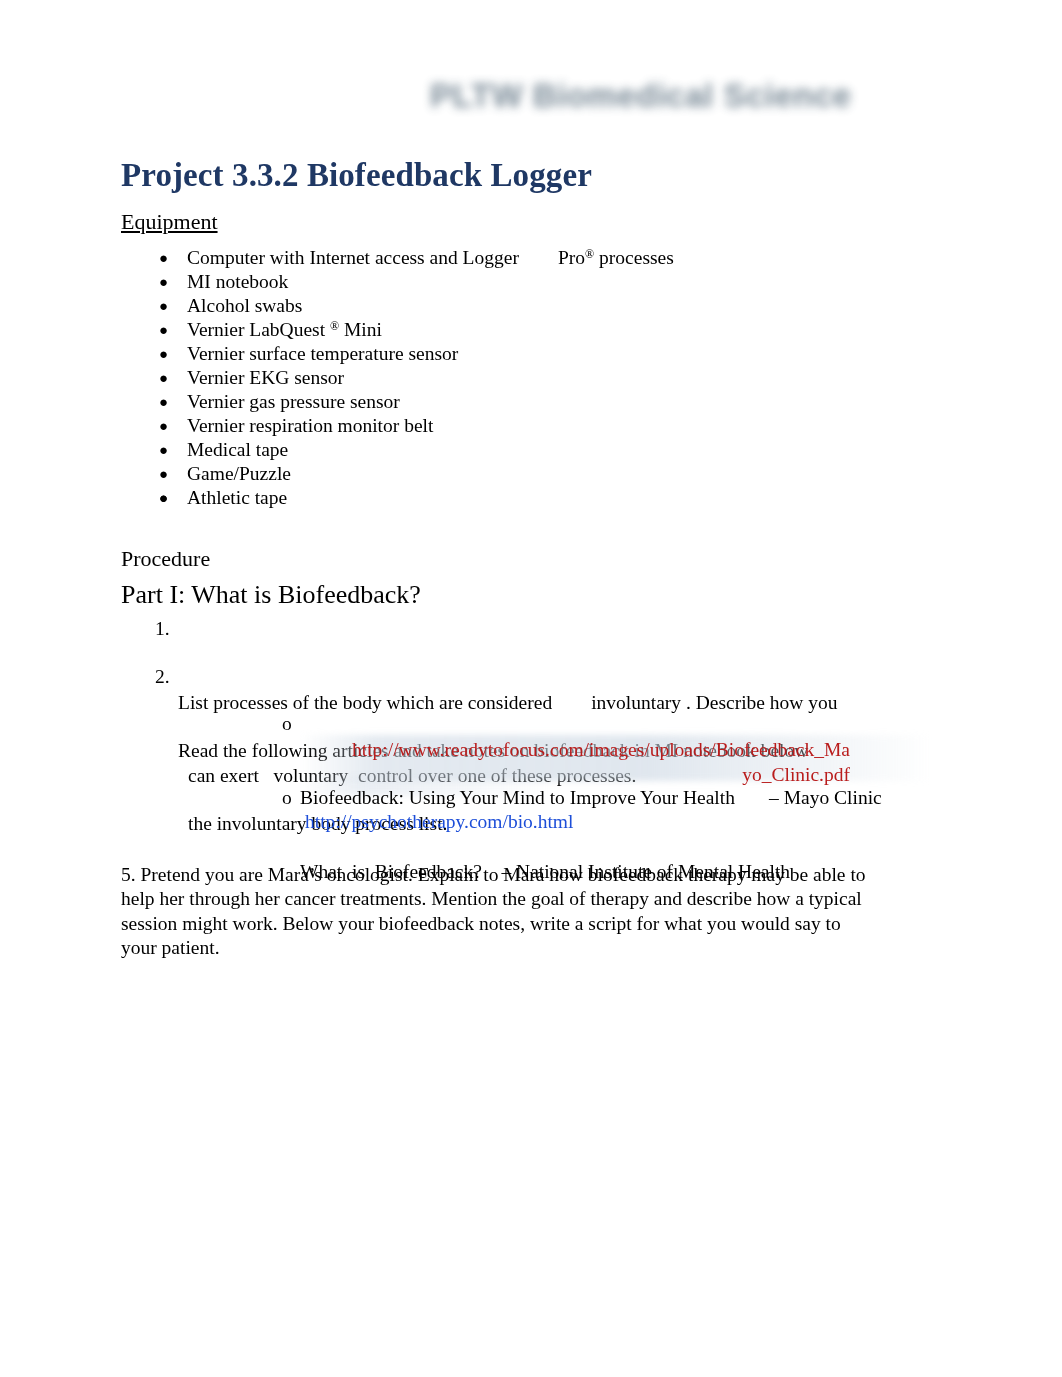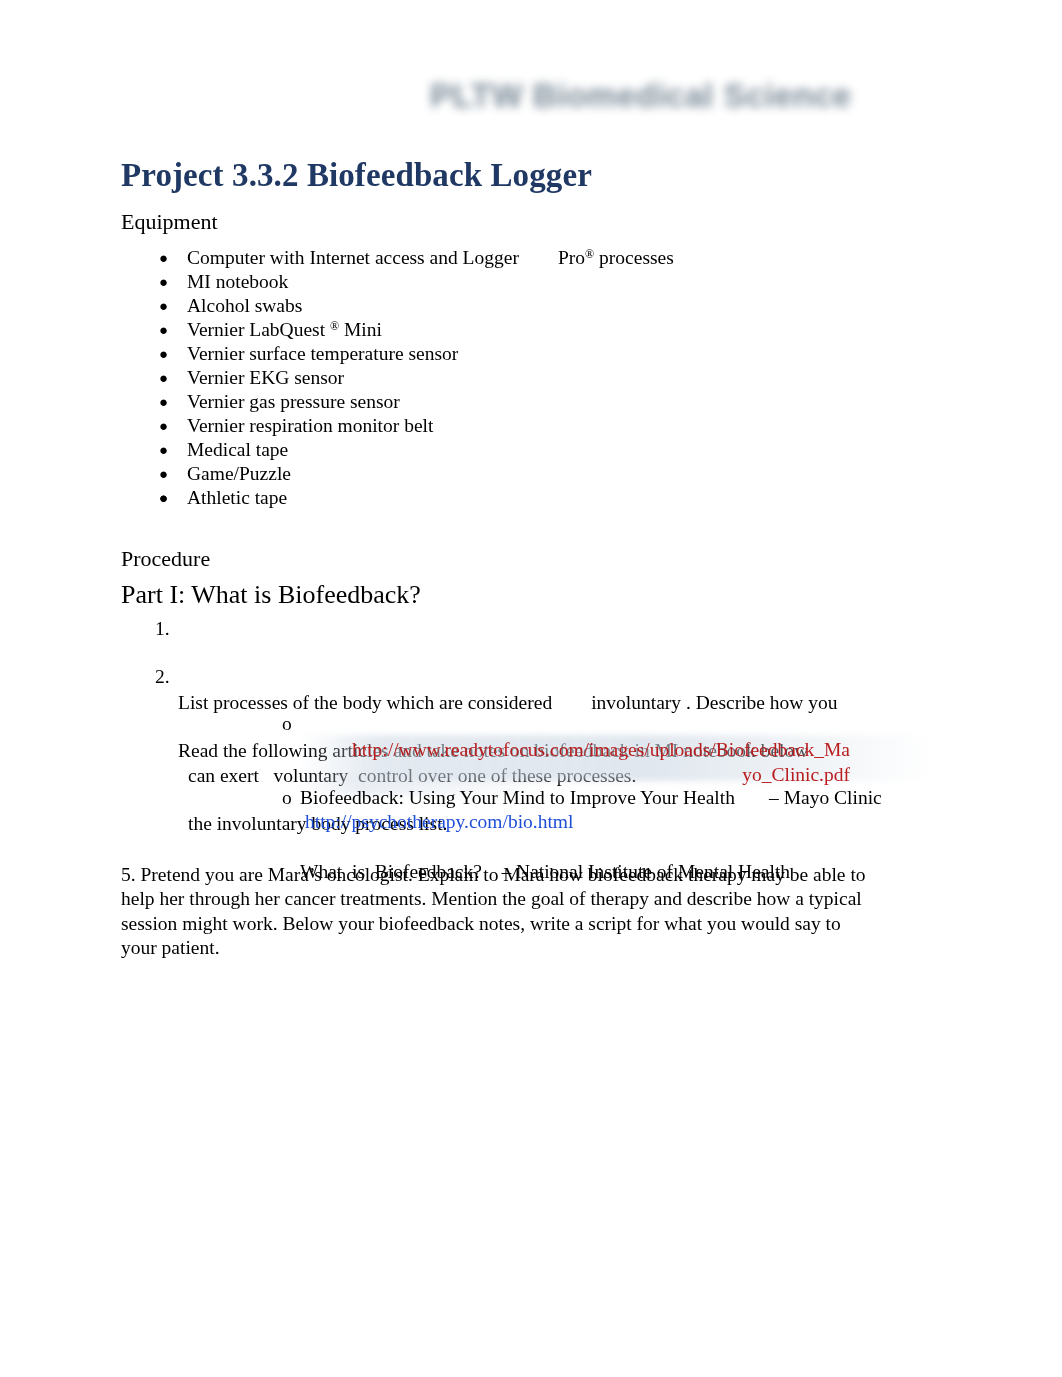--- a/index.html
+++ b/index.html
@@ -48,21 +48,21 @@
 
   
   .section-heading {
     position: absolute;
     left: 121px;
     font-size: 22px;
     line-height: 28px;
     color: #000000;
     white-space: nowrap;
   }
-  #equipment-heading { top: 208px; }
+  #equipment-heading { top: 208px; text-decoration: underline; }
   #procedure-heading { top: 545px; }
 
   
   .equipment-list {
     position: absolute;
     left: 121px;
     top: 246px;
     width: 820px;
     margin: 0;
     padding: 0;

